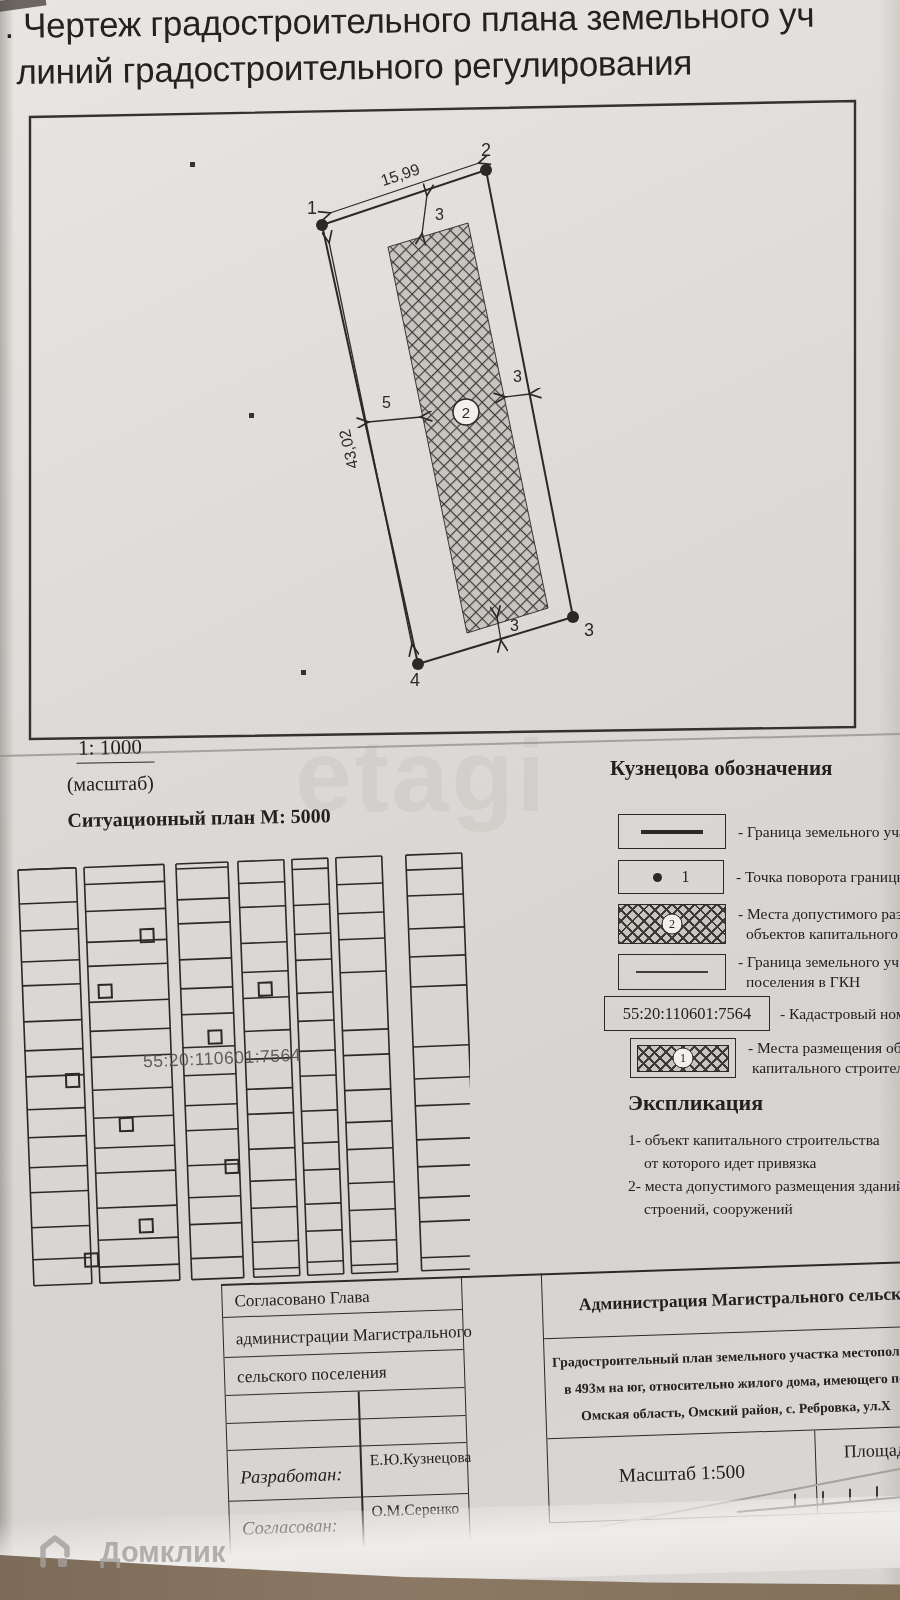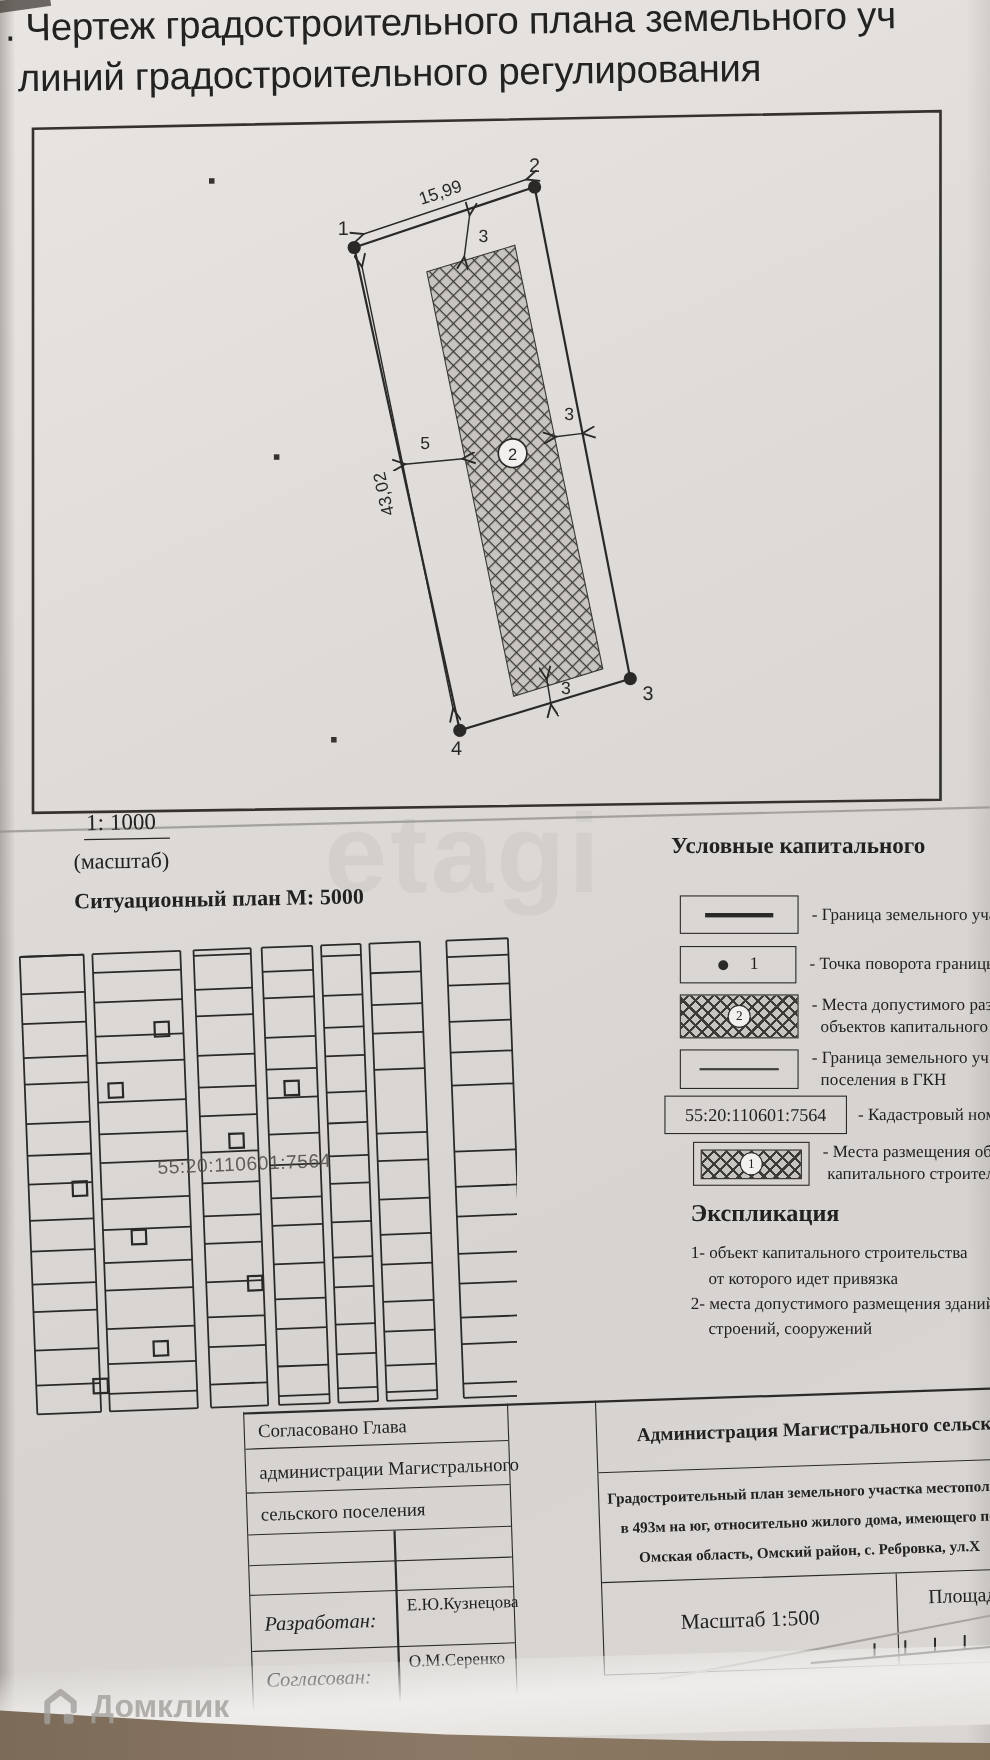--- a/index.html
+++ b/index.html
@@ -18,21 +18,21 @@
   .pt-label{font-size:18px;}
   
   .scale-block{left:64px;top:736px;transform:rotate(-1deg);transform-origin:0 0;}
   .scale-val{display:inline-block;margin-left:12px;font-size:21px;
     border-bottom:1.6px solid #2b2927;padding:0 12px 2px 2px;}
   .scale-cap{font-size:20px;margin-top:9px;margin-left:2px;}
   .sit-title{font-size:20px;font-weight:bold;margin-top:13px;margin-left:2px;white-space:nowrap;}
   
   .wm-etagi{left:295px;top:718px;font-family:"Liberation Sans",sans-serif;font-weight:bold;
     font-size:102px;color:#ccc9c5;opacity:.55;letter-spacing:3px;}
-  .domclick{left:36px;top:1532px;display:flex;align-items:center;gap:9px;opacity:.8;justify-content:flex-end;}
+  .domclick{left:36px;top:1532px;display:flex;align-items:center;gap:26px;opacity:.8;justify-content:flex-end;}
   .domclick-text{font-family:"Liberation Sans",sans-serif;font-weight:bold;font-size:29px;color:#a3a09c;}
   
   .legend{left:602px;top:756px;width:298px;}
   .legend-heading{font-size:21px;font-weight:bold;padding-left:8px;white-space:nowrap;}
   .lrow{position:absolute;display:flex;align-items:center;padding-left:16px;width:420px;}
   .lbox{border:1.6px solid #2c2a28;display:flex;align-items:center;justify-content:center;
     flex:none;position:relative;background:transparent;}
   .ltext{margin-left:12px;font-size:15.5px;line-height:20px;white-space:nowrap;}
   .hatch{background:
     repeating-linear-gradient(45deg,#3d3b38 0 2px,transparent 2px 8px),
@@ -291,21 +291,21 @@
       <rect x="196" y="298" width="13" height="13" stroke-width="2"></rect>
       <rect x="108" y="354" width="13" height="13" stroke-width="2"></rect>
       <rect x="52" y="386" width="13" height="13" stroke-width="2"></rect>
       <rect x="236" y="122" width="13" height="13" stroke-width="2"></rect>
       <rect x="120" y="64" width="13" height="13" stroke-width="2"></rect>
     </g>
   </svg>
 <div class="abs map-label">55:20:110601:7564</div>
 
 <div class="abs legend">
-  <div class="legend-heading">Условные капитального</div>
+  <div class="legend-heading">Кузнецова обозначения</div>
 
   <div class="lrow" style="top:58px;">
     <div class="lbox" style="width:106px;height:33px;">
       <div style="width:62px;height:4px;background:#2b2927;"></div>
     </div>
     <div class="ltext">- Граница земельного уча</div>
   </div>
 
   <div class="lrow" style="top:104px;">
     <div class="lbox" style="width:104px;height:32px;gap:20px;">

